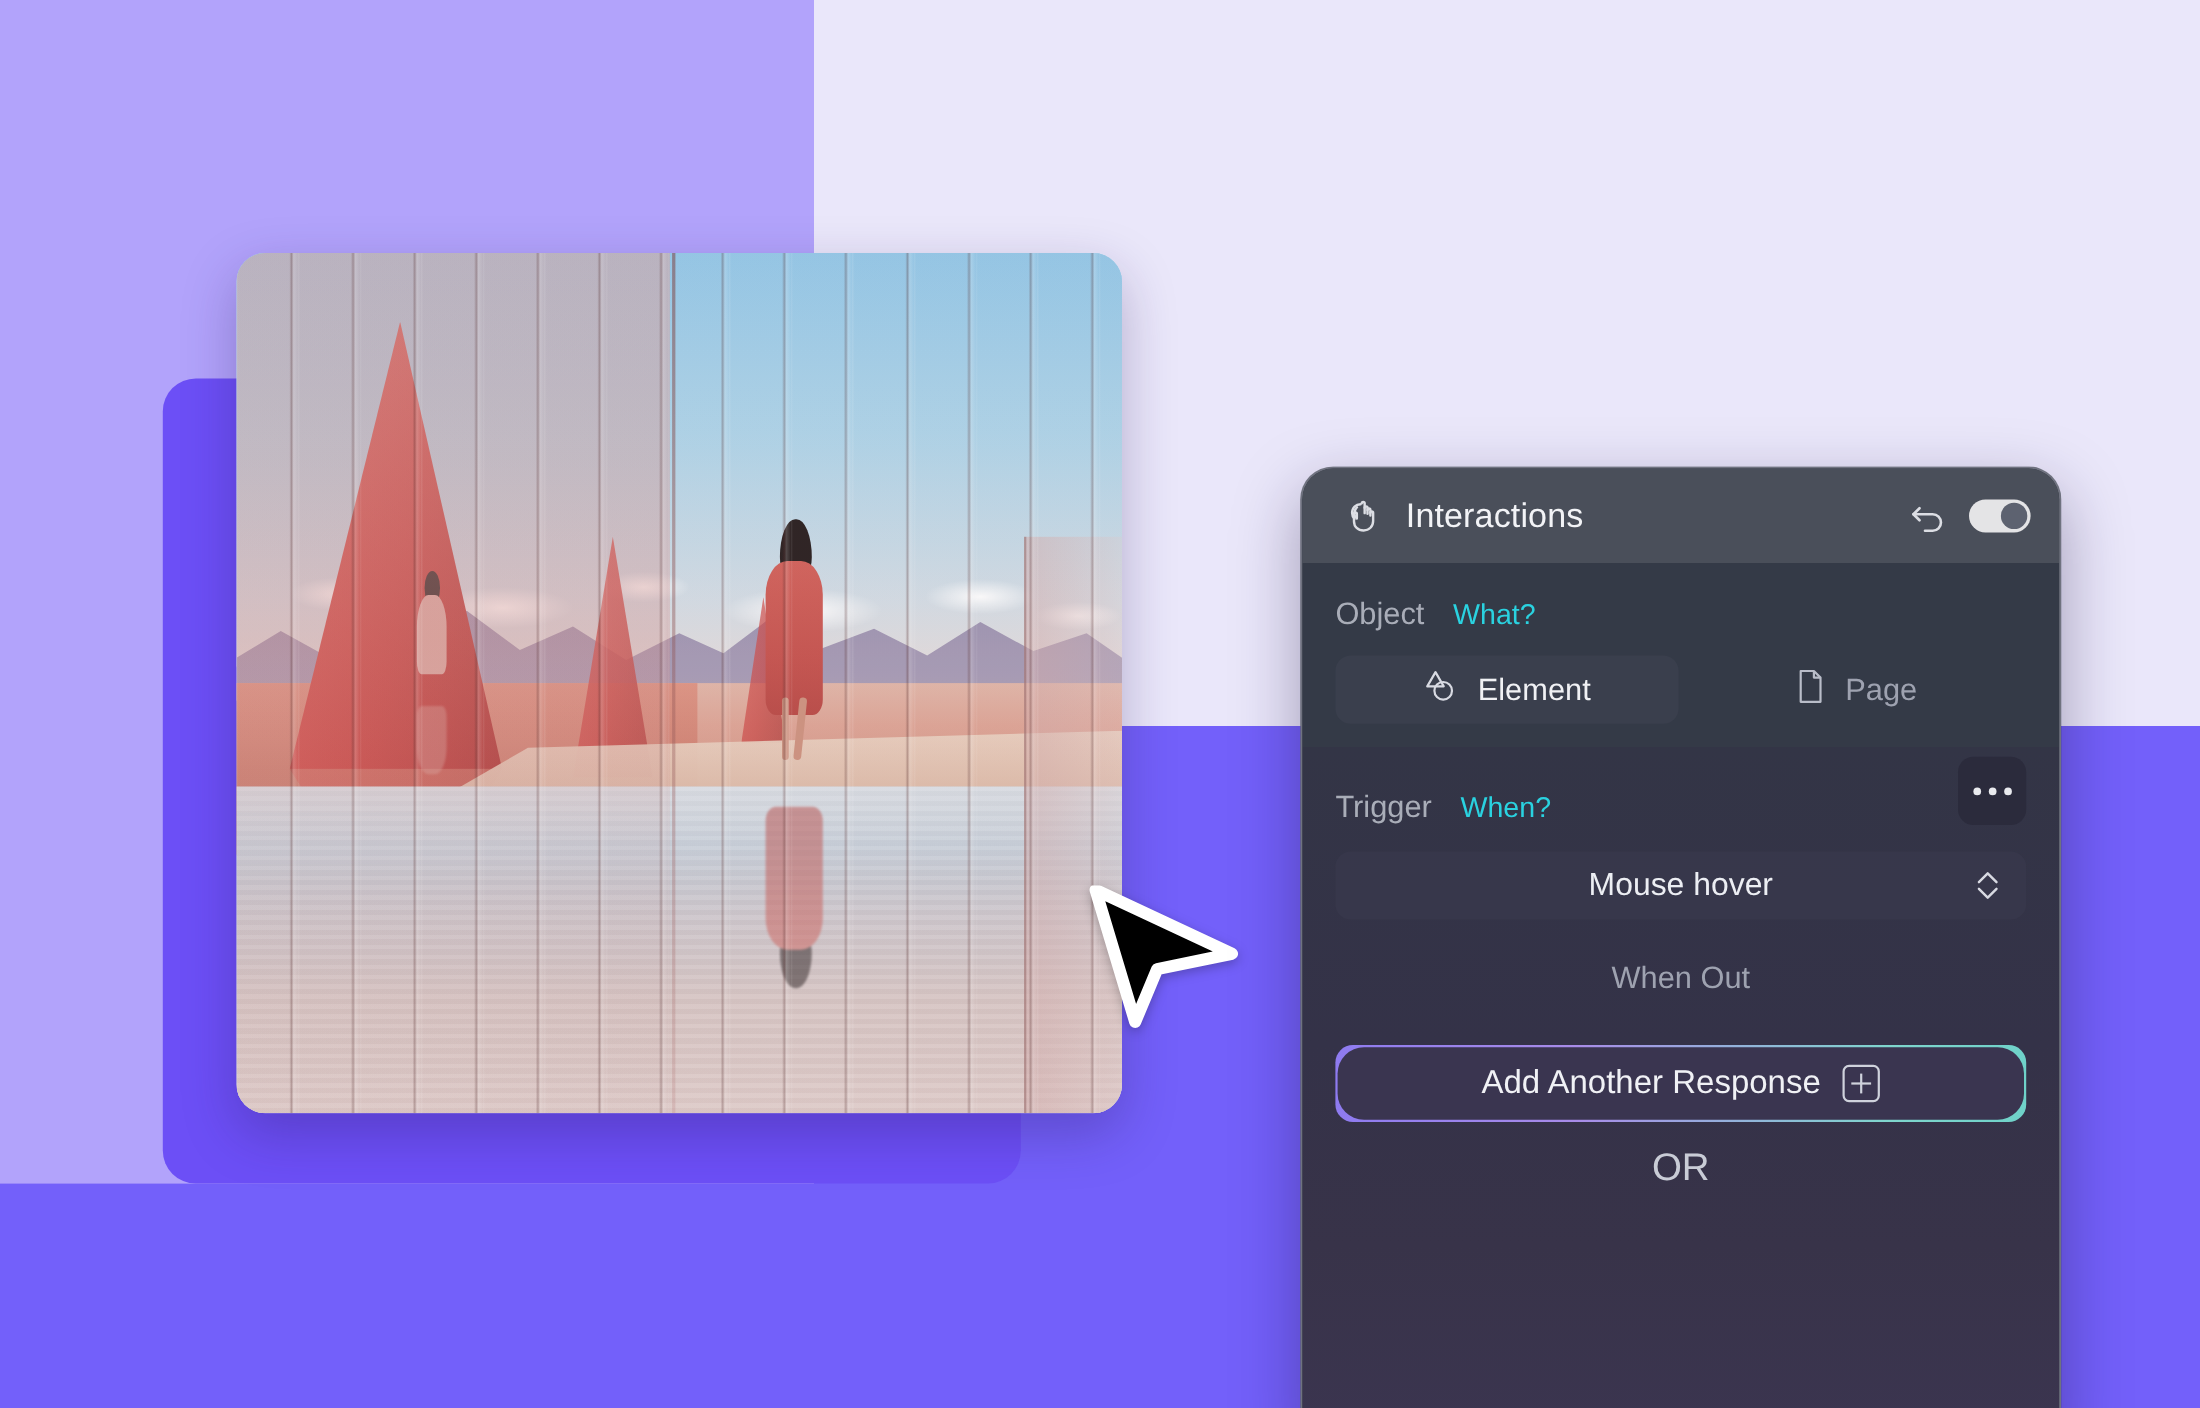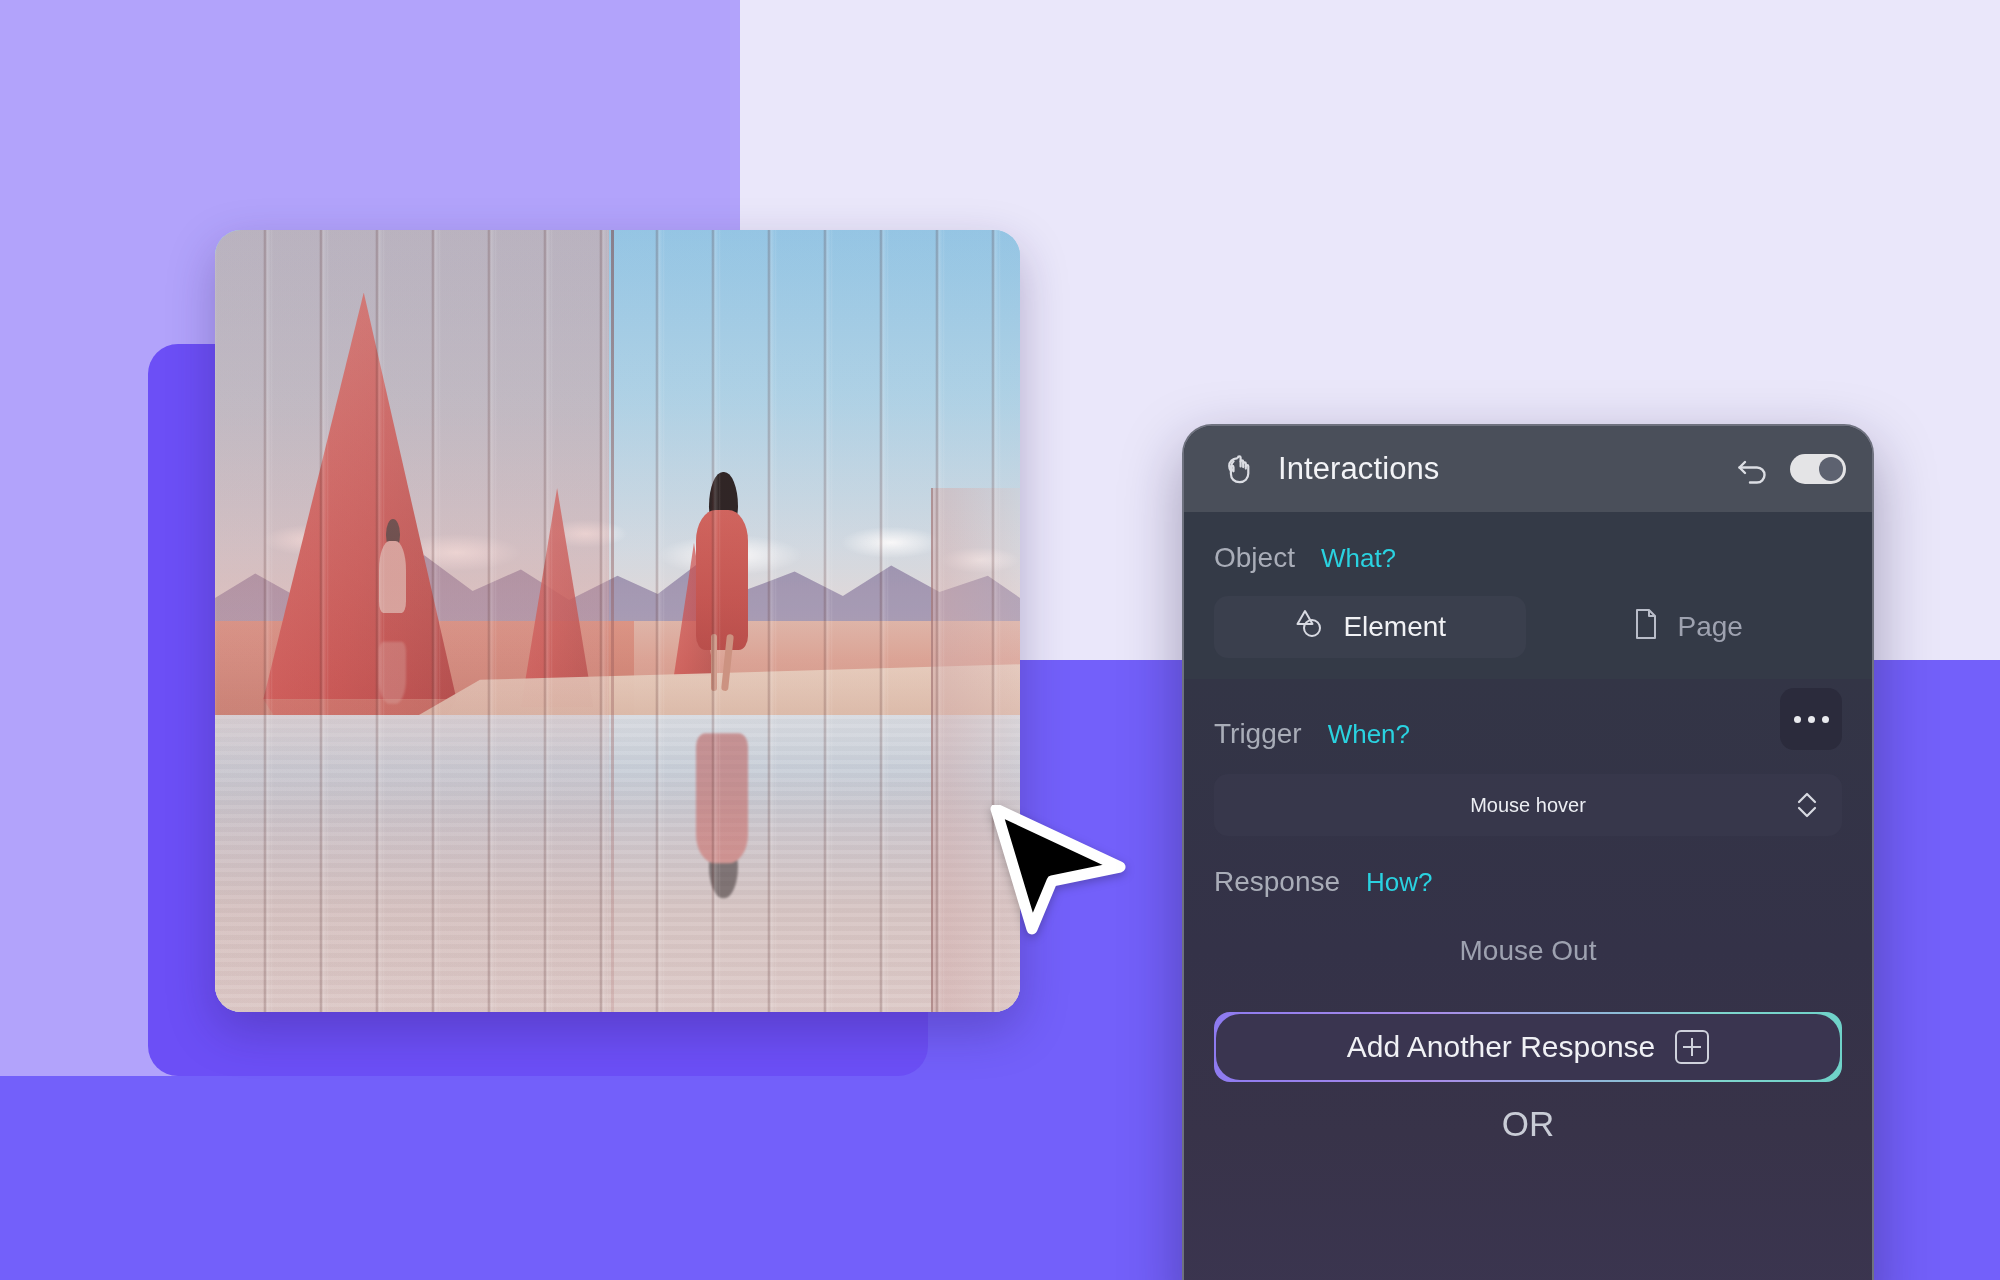--- a/index.html
+++ b/index.html
@@ -430,21 +430,21 @@
     height: 62px;
     border-radius: 14px;
     background: rgba(58,58,78,0.55);
     display: flex;
     align-items: center;
     justify-content: center;
     position: relative;
   }
   .select-value {
     color: #eceef3;
-    font-size: 20px;
+    font-size: 29px;
   }
   .select-caret {
     position: absolute;
     right: 22px;
     top: 50%;
     transform: translateY(-50%);
     display: flex;
     align-items: center;
   }
 
@@ -613,27 +613,23 @@
       <div class="select-row">
         <span class="select-value">Mouse hover</span>
         <span class="select-caret">
           <svg width="26" height="34" viewBox="0 0 26 34" fill="none" xmlns="http://www.w3.org/2000/svg">
             <path d="M5 14 L13 6 L21 14" stroke="#d8dae2" stroke-width="2.2" stroke-linecap="round" stroke-linejoin="round"></path>
             <path d="M5 20 L13 28 L21 20" stroke="#d8dae2" stroke-width="2.2" stroke-linecap="round" stroke-linejoin="round"></path>
           </svg>
         </span>
       </div>
 
-      <div class="section-label-row">
-        <span class="section-label">Response</span>
-        <span class="section-hint">How?</span>
-      </div>
       <div class="seg-row">
         <div class="seg">
-          <span>Mouse Out</span>
+          <span>When Out</span>
         </div>
       </div>
 
       <div class="gradient-btn">
         <div class="gradient-btn-inner">
           <span>Add Another Response</span>
           <span class="plus-box"></span>
         </div>
       </div>
 

